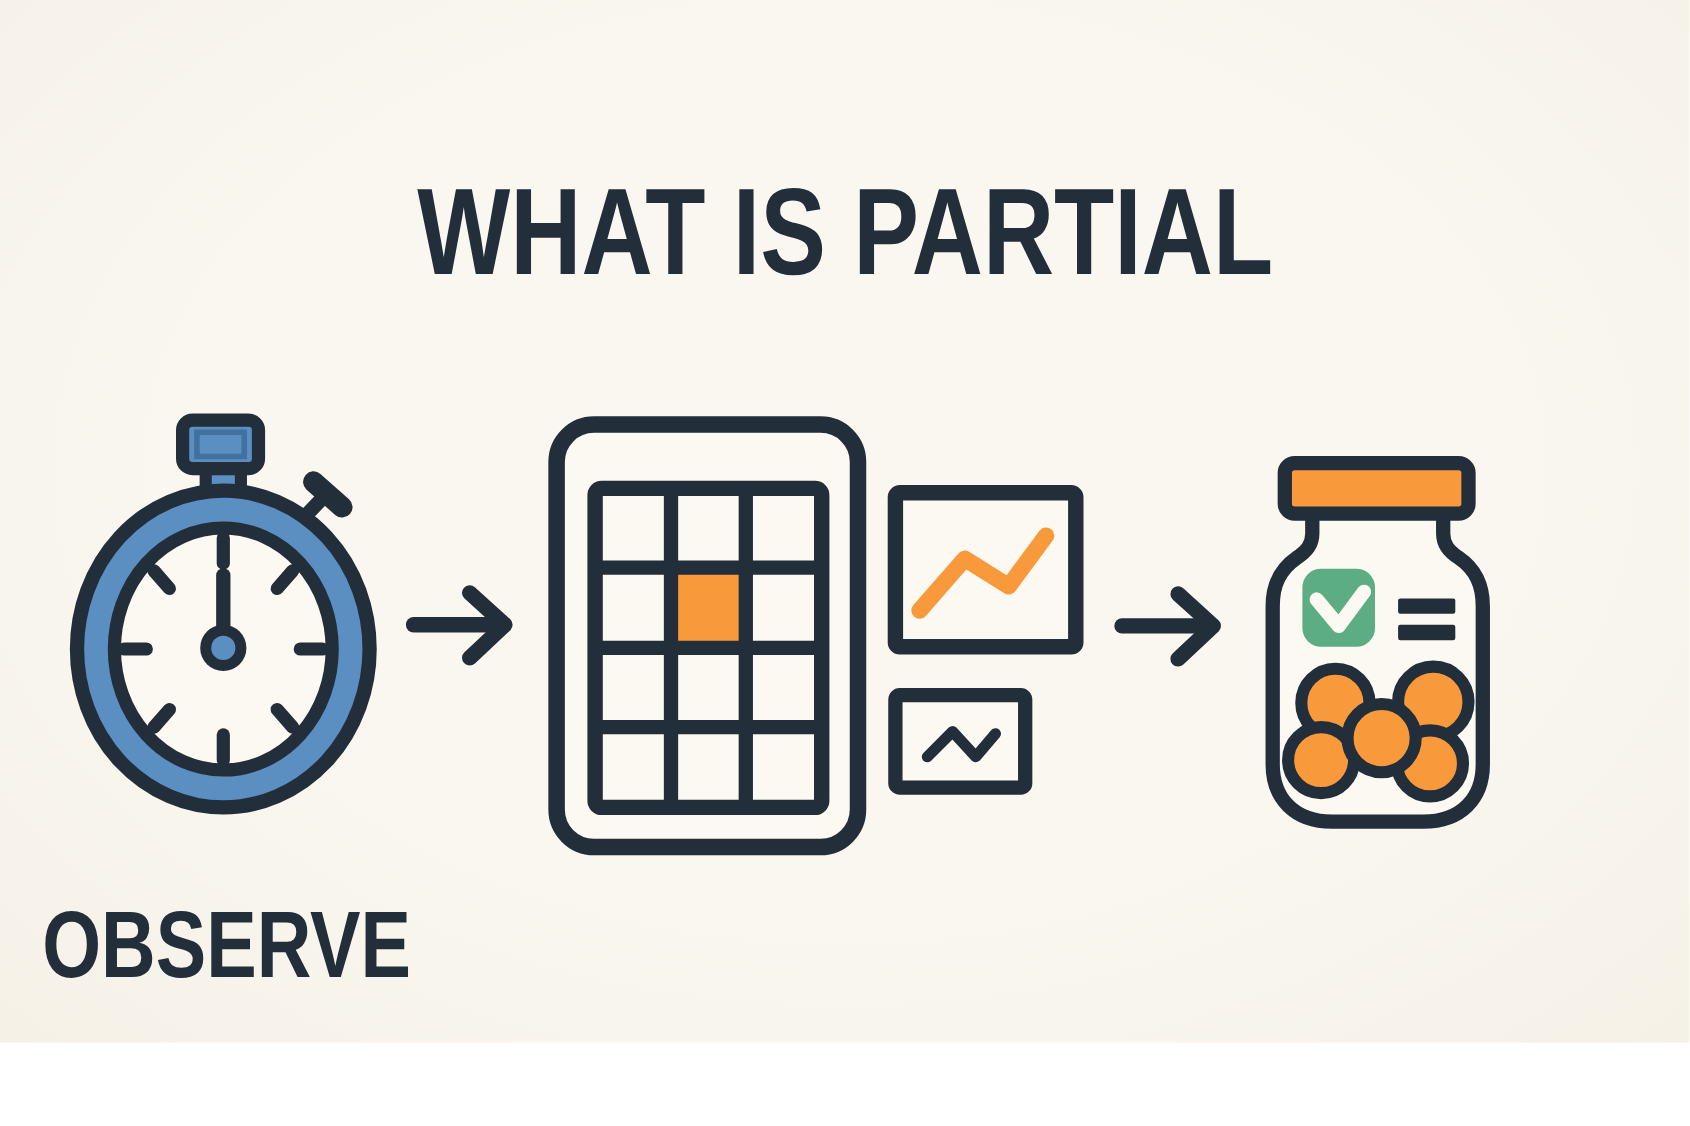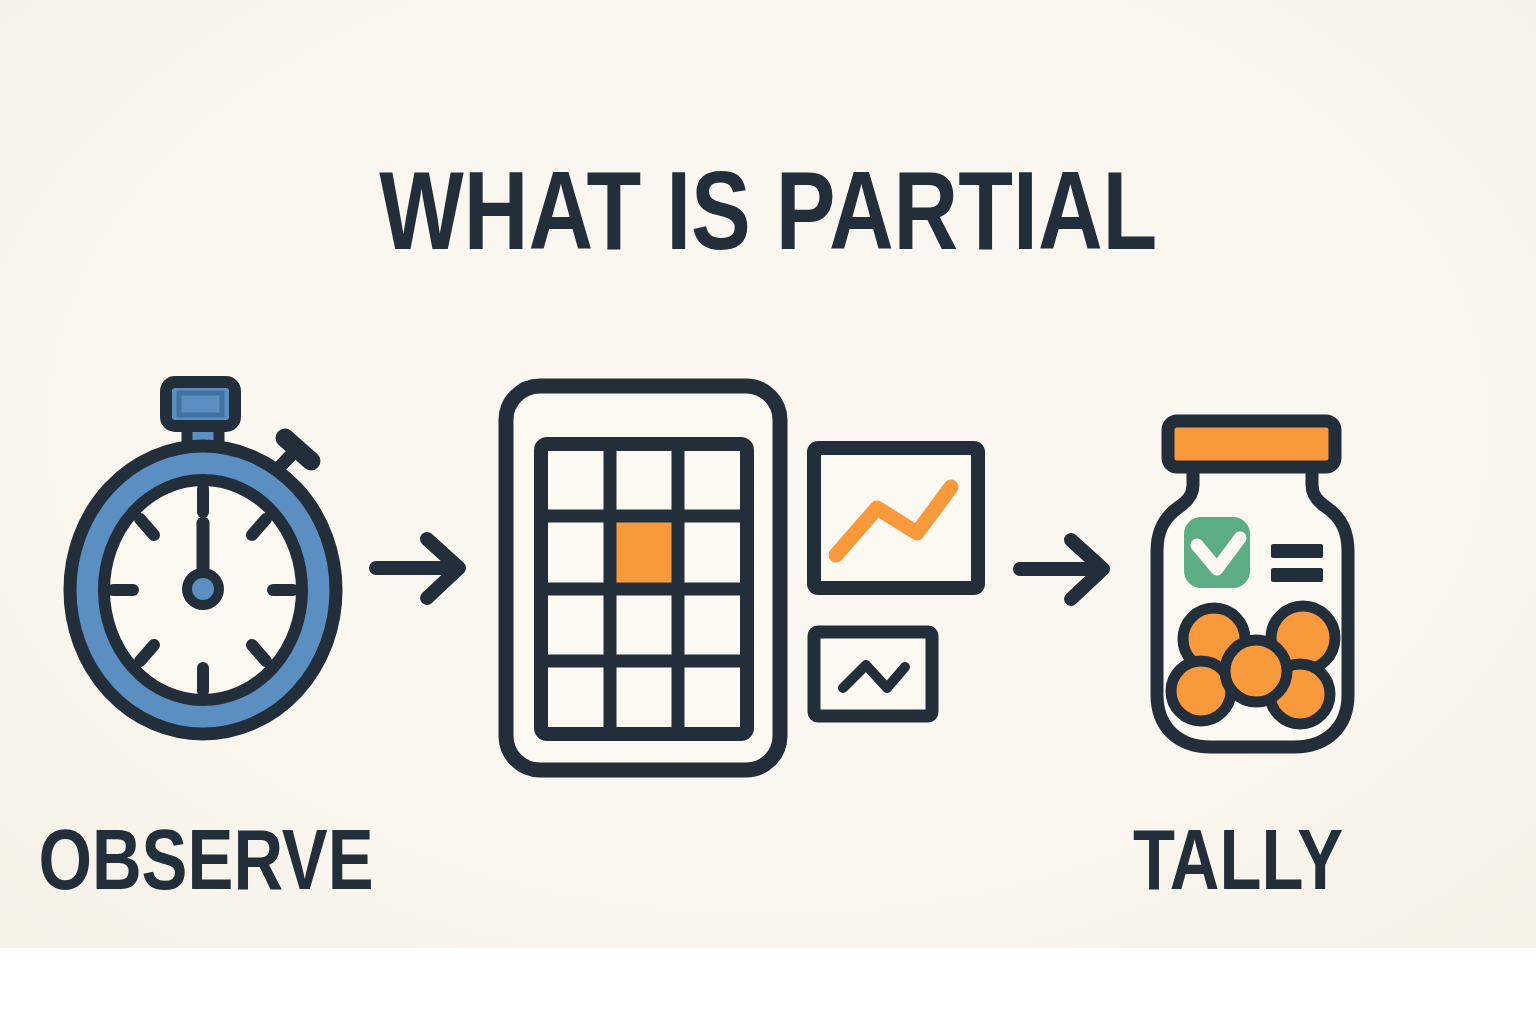--- a/index.html
+++ b/index.html
@@ -150,17 +150,14 @@
         <circle cx="1201" cy="691" r="30"></circle>
         <circle cx="1300" cy="694" r="30"></circle>
         <circle cx="1256" cy="671" r="31"></circle>
       </g>
     </g>
   </svg>
 
   <div class="step-label step-label--observe">
     <span class="squeeze">OBSERVE</span>
   </div>
-  <div class="step-label step-label--tally">
-    <span class="squeeze">TALLY</span>
-  </div>
 
 </div>
 
 </body></html>

